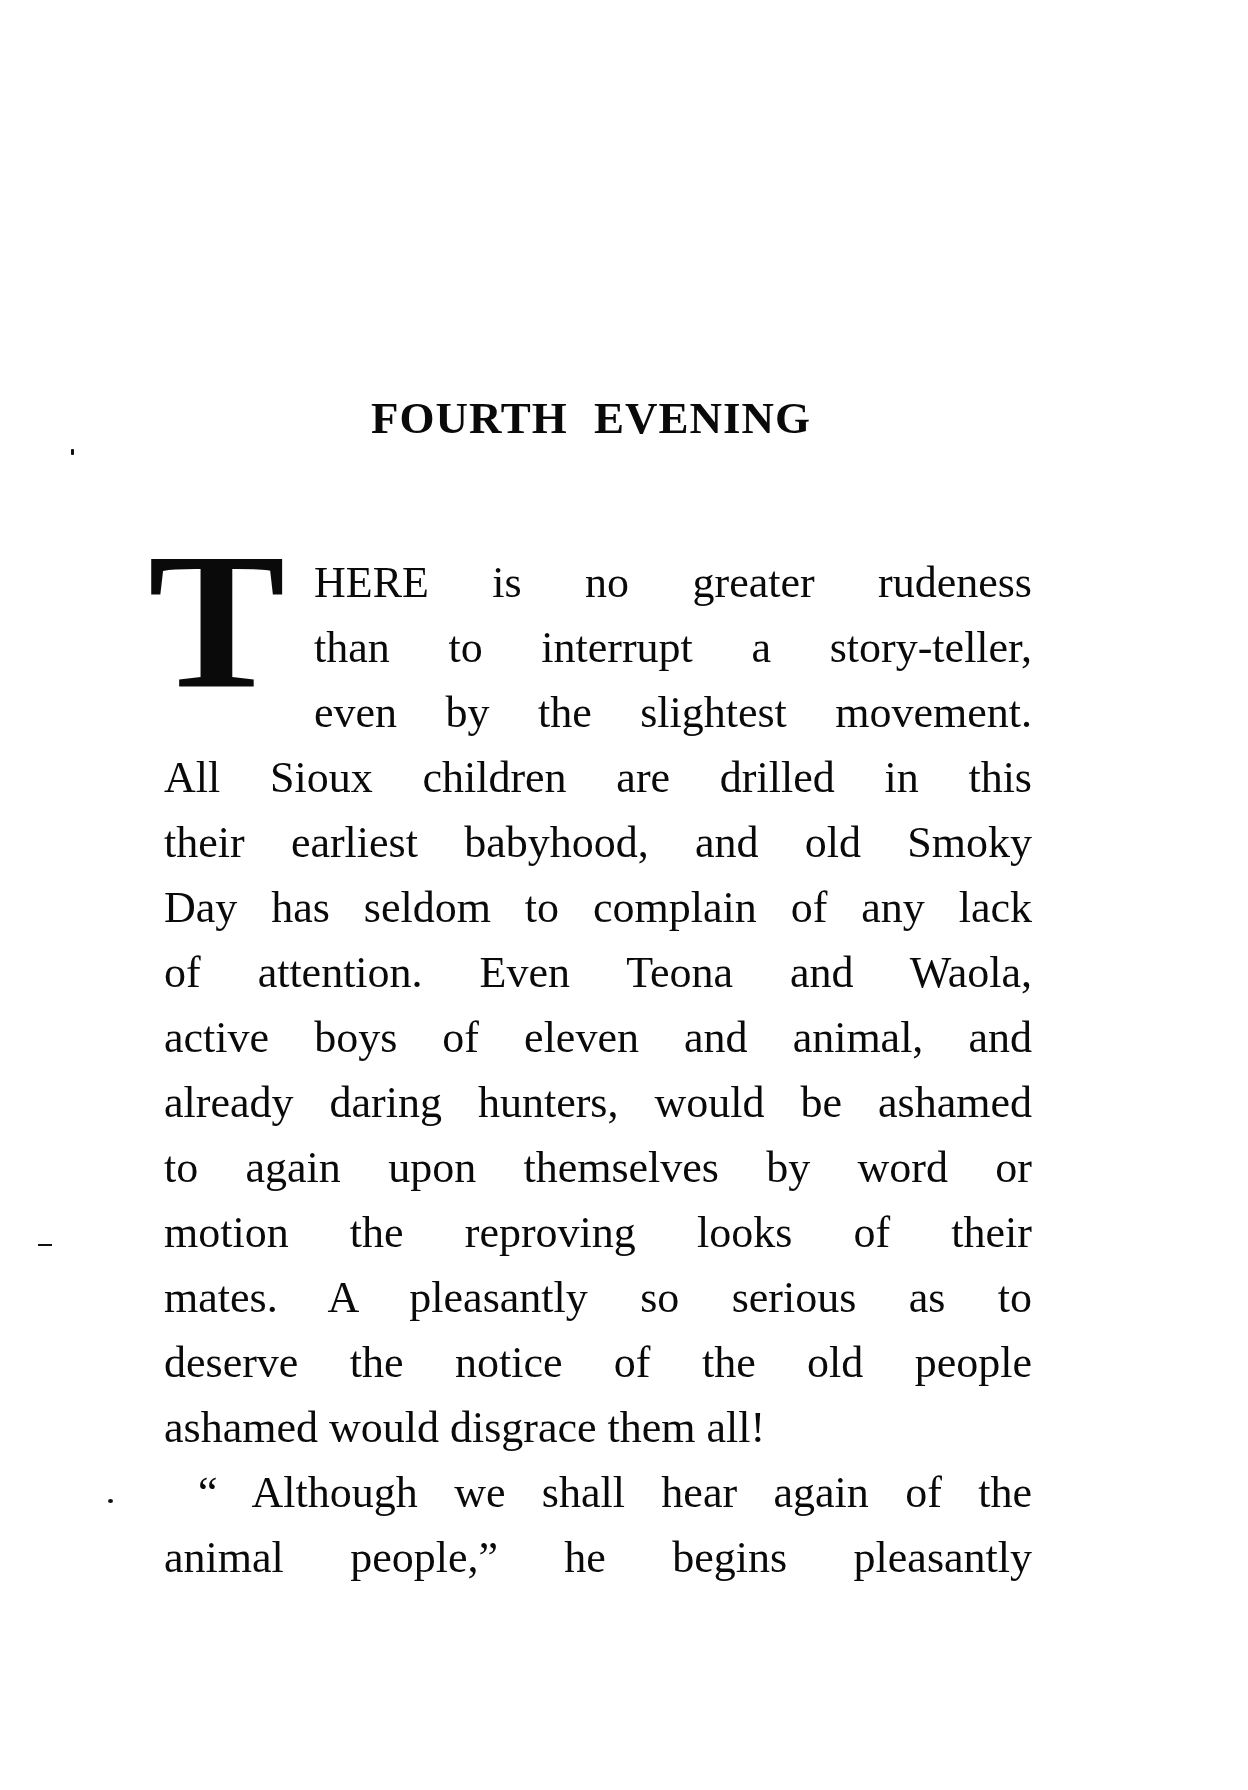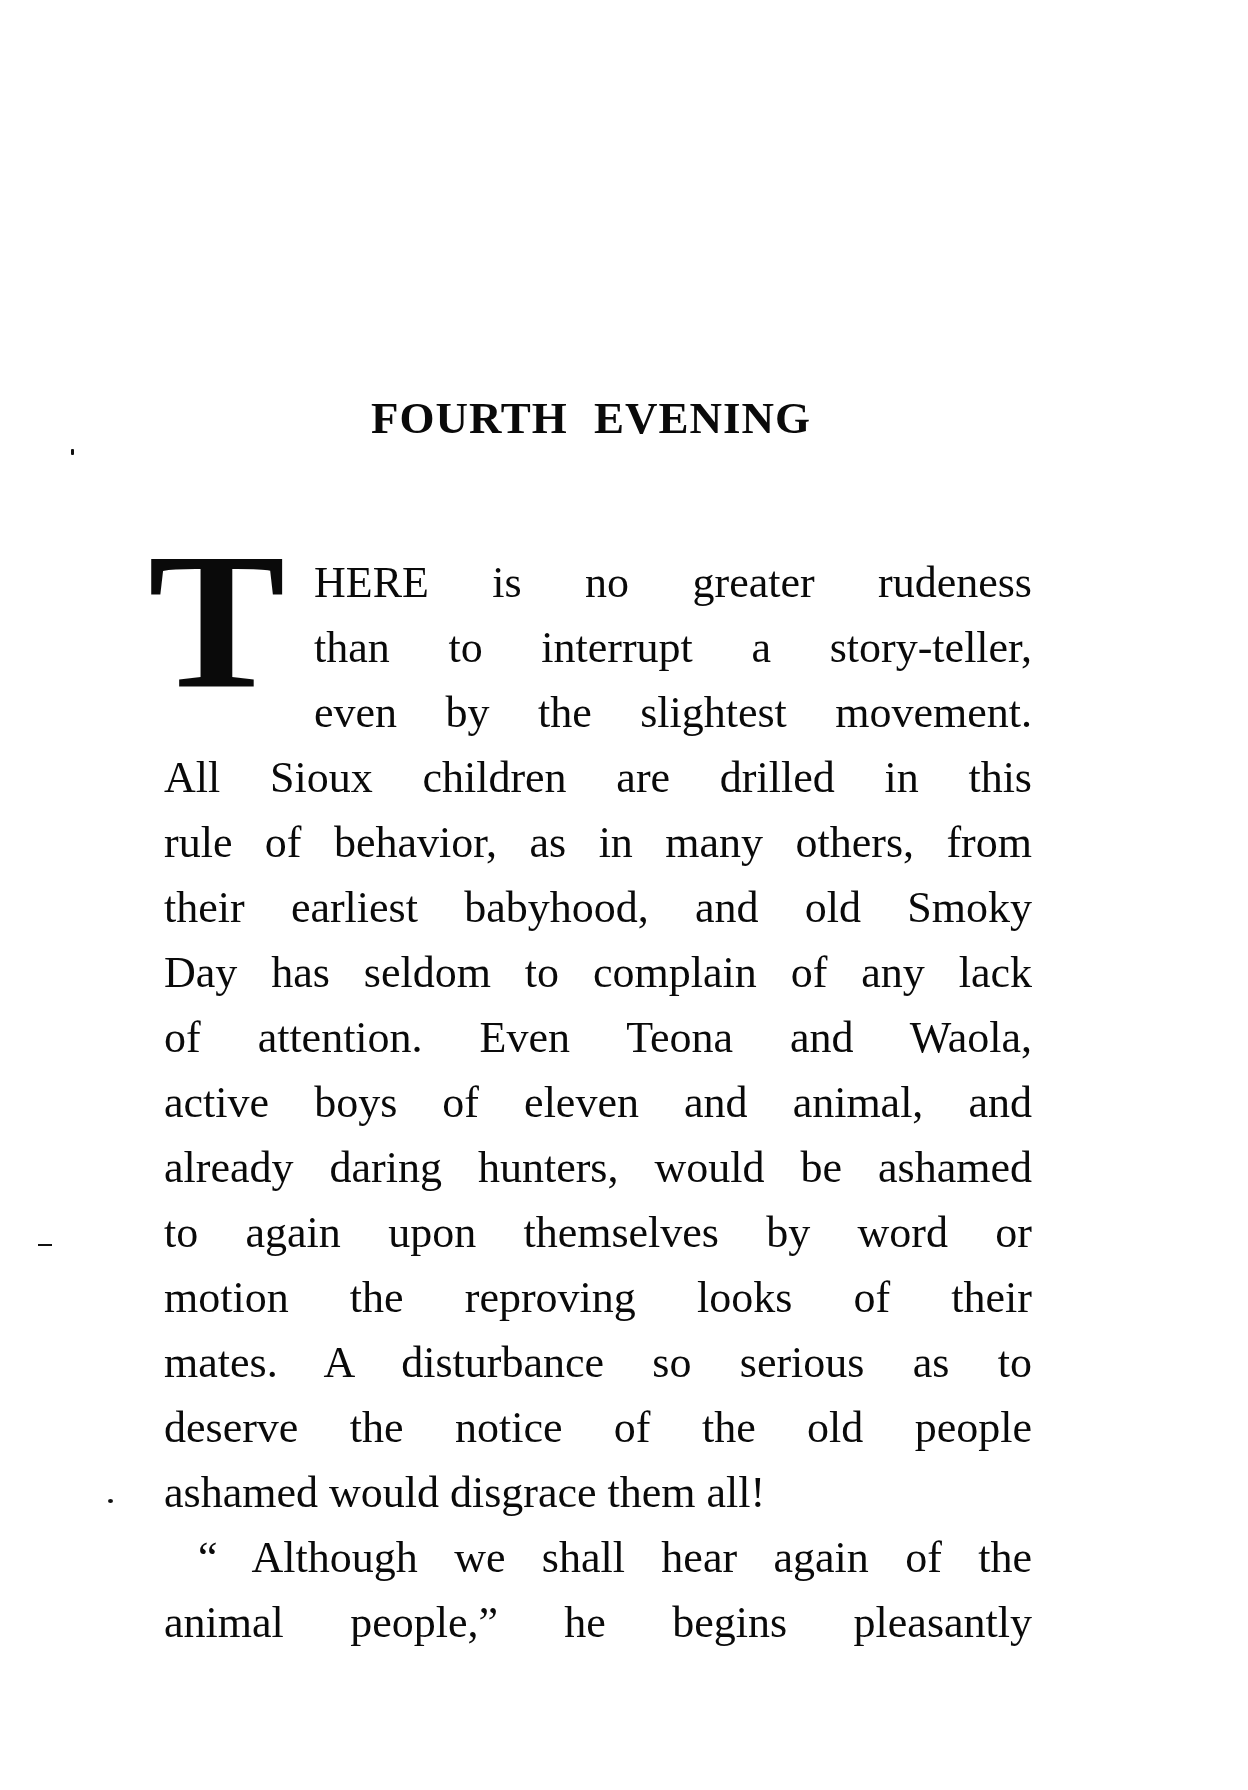--- a/index.html
+++ b/index.html
@@ -22,29 +22,28 @@
 <div>
   <h1 class="title"><span>FOURTH EVENING</span></h1>
 
   <div class="dropcap">T</div>
 
   <div class="body-text">
     <span class="line indent-cap">HERE is no greater rudeness</span>
     <span class="line indent-cap">than to interrupt a story-teller,</span>
     <span class="line indent-cap">even by the slightest movement.</span>
     <span class="line">All Sioux children are drilled in this</span>
-    <span class="line">rule of behavior, as in many others, from</span>
     <span class="line">their earliest babyhood, and old Smoky</span>
     <span class="line">Day has seldom to complain of any lack</span>
     <span class="line">of attention.  Even Teona and Waola,</span>
     <span class="line">active boys of eleven and animal, and</span>
     <span class="line">already daring hunters, would be ashamed</span>
     <span class="line">to again upon themselves by word or</span>
     <span class="line">motion the reproving looks of their</span>
-    <span class="line">mates.  A disturbance so serious as to</span>
+    <span class="line">mates.  A pleasantly so serious as to</span>
     <span class="line">deserve the notice of the old people</span>
     <span class="line" style="text-align-last:left;">ashamed would disgrace them all!</span>
     <span class="line indent-para">“ Although we shall hear again of the</span>
     <span class="line">animal people,” he begins pleasantly</span>
   </div>
 
   <div class="mark mark-tick"></div>
   <div class="mark mark-dash"></div>
   <div class="mark mark-dot"></div>
 </div>

